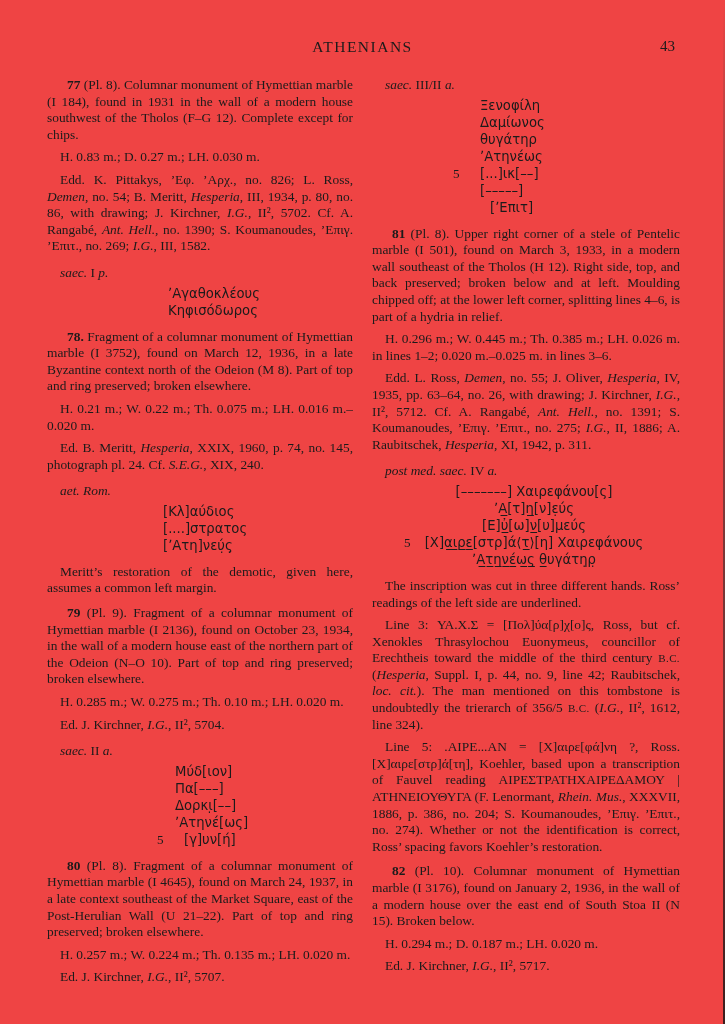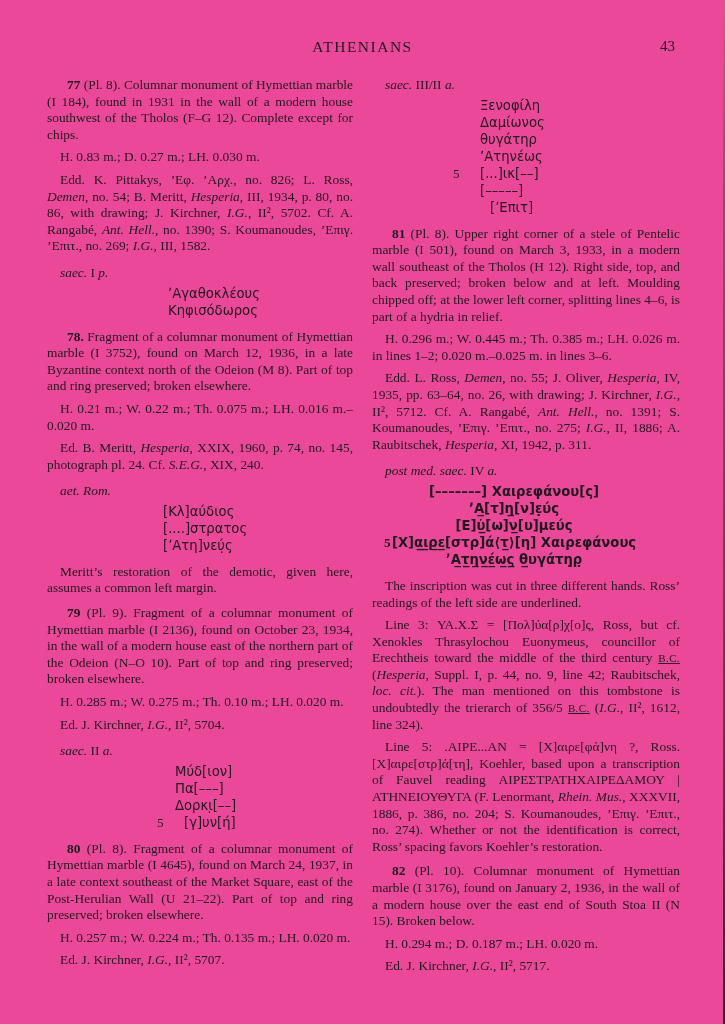--- a/index.html
+++ b/index.html
@@ -1,19 +1,19 @@
 <!DOCTYPE html>
 <html><head>
 <meta charset="utf-8">
 <style>
   html,body{margin:0;padding:0;background:#e8e8e6;}
   .page{
     position:relative;
     width:725px;height:1024px;
-    background:#ec4899;
+    background:#ef4444;
     font-family:"Liberation Serif", serif;
     color:#1b1b1b;
     overflow:hidden;
   }
   
   .hdr-title{
     position:absolute;top:38px;left:0;width:100%;
     text-align:center;font-size:15.5px;letter-spacing:1.5px;
   }
   .hdr-num{
@@ -26,37 +26,37 @@
   
   .para{margin-top:8px;}
   .para:first-child{margin-top:0;}
   .ind{text-indent:13px;}
   .meas{margin-top:6px;}
   .eddp{margin-top:6px;}
   .note{margin-top:6px;}
   .date{margin:10px 0 3px;text-indent:13px;}
   .bf{font-weight:bold;margin-left:20px;}
   .it{font-style:italic;}
-  .sc{font-size:0.82em;letter-spacing:.4px;text-decoration:underline;}
+  .sc{font-size:0.82em;letter-spacing:.4px;}
   
   .greek{
     margin:3px 0 10px;
     font-family:"DejaVu Sans", sans-serif;
     font-size:13.2px;line-height:17px;
     text-align:left;
   }
   .gl{position:relative;white-space:nowrap;}
   .gn{position:absolute;left:-27px;top:0;font-family:"Liberation Serif",serif;}
   .g77{margin-left:121px;}
   .g78{margin-left:116px;}
   .g79{margin-left:128px;}
   .g79 .gl-last{margin-left:9px;}
   .gr2{margin-left:108px;}
   .gr2 .gl-last{margin-left:10px;}
-  .gr7{margin-left:16px;width:252px;font-weight:bold;}
+  .gr7{margin-left:36px;width:252px;}
   .gr7 .gl{text-align:center;white-space:nowrap;}
   .gr7 .gn{left:-4px;}
   
   .scan-edge{
     position:absolute;top:0;right:0;width:2px;height:100%;
     background:linear-gradient(to bottom, rgba(60,60,60,0) 0%, rgba(60,60,60,.45) 20%, rgba(40,40,40,.65) 70%, rgba(20,20,20,.8) 100%);
   }
 </style>
 </head>
 <body>
@@ -89,20 +89,21 @@
     <div class="note ind">Meritt’s restoration of the demotic, given here, assumes a common left margin.</div>
 
     <div class="para"><span class="bf">79</span><span> (Pl. 9). Fragment of a columnar monument of Hymettian marble (I 2136), found on October 23, 1934, in the wall of a modern house east of the northern part of the Odeion (N–O 10). Part of top and ring preserved; broken elsewhere.</span></div>
     <div class="meas ind">H. 0.285 m.; W. 0.275 m.; Th. 0.10 m.; LH. 0.020 m.</div>
     <div class="eddp ind"><span>Ed. J. Kirchner, </span><span class="it">I.G.</span><span>, II², 5704.</span></div>
     <div class="date"><span class="it">saec.</span><span> II </span><span class="it">a.</span></div>
     <div class="greek g79">
       <div class="gl"><span class="gt">Μύδ[ιον]</span></div>
       <div class="gl"><span class="gt">Πα[–––]</span></div>
       <div class="gl"><span class="gt">Δορκι̣[––]</span></div>
+      <div class="gl"><span class="gt">ʼΑτηνέ[ως]</span></div>
       <div class="gl gl-last"><span class="gn">5</span><span class="gt">[γ]υν[ή]</span></div>
     </div>
 
     <div class="para"><span class="bf">80</span><span> (Pl. 8). Fragment of a columnar monument of Hymettian marble (I 4645), found on March 24, 1937, in a late context southeast of the Market Square, east of the Post-Herulian Wall (U 21–22). Part of top and ring preserved; broken elsewhere.</span></div>
     <div class="meas ind">H. 0.257 m.; W. 0.224 m.; Th. 0.135 m.; LH. 0.020 m.</div>
     <div class="eddp ind"><span>Ed. J. Kirchner, </span><span class="it">I.G.</span><span>, II², 5707.</span></div>
 
   </div>
 
   <div class="col col-right">

